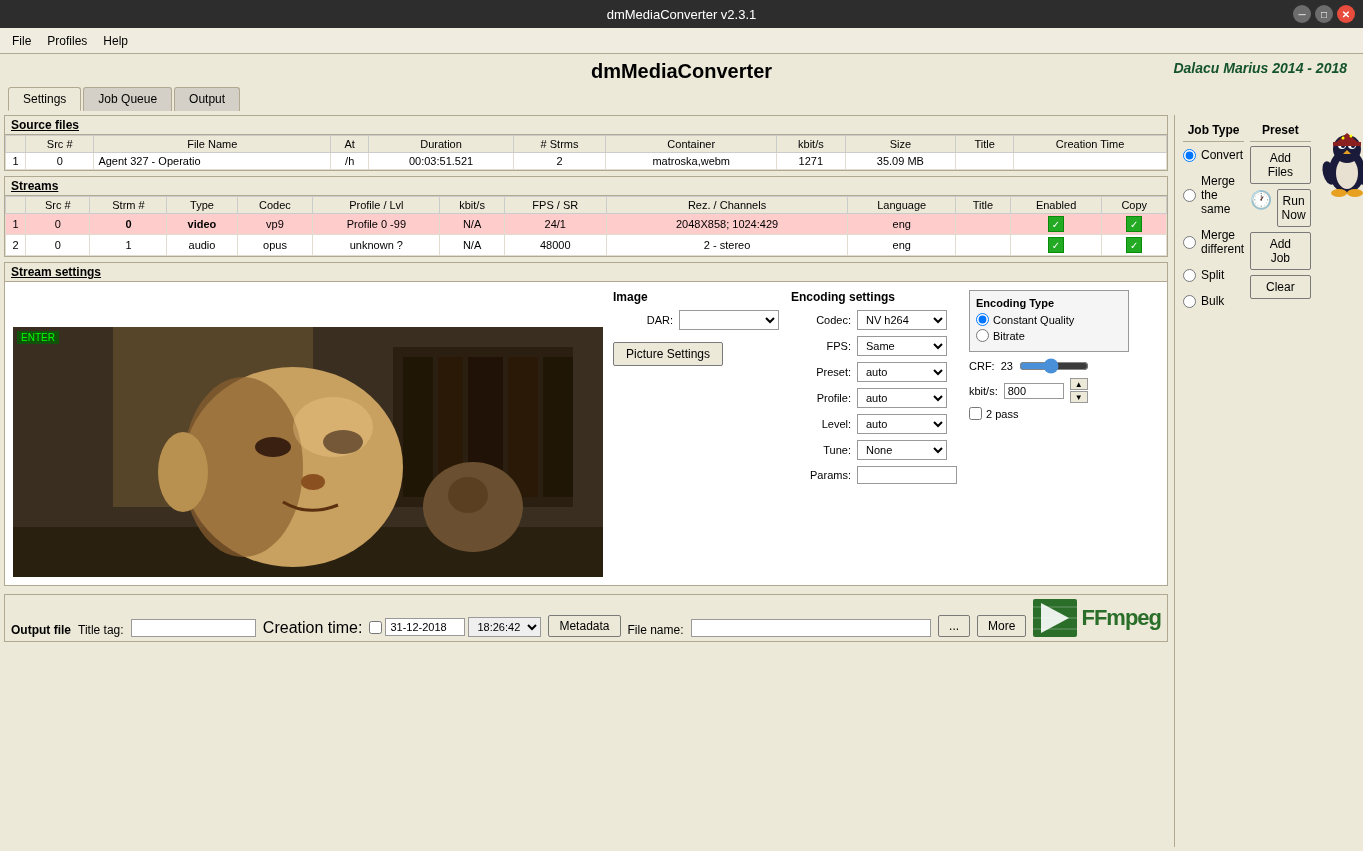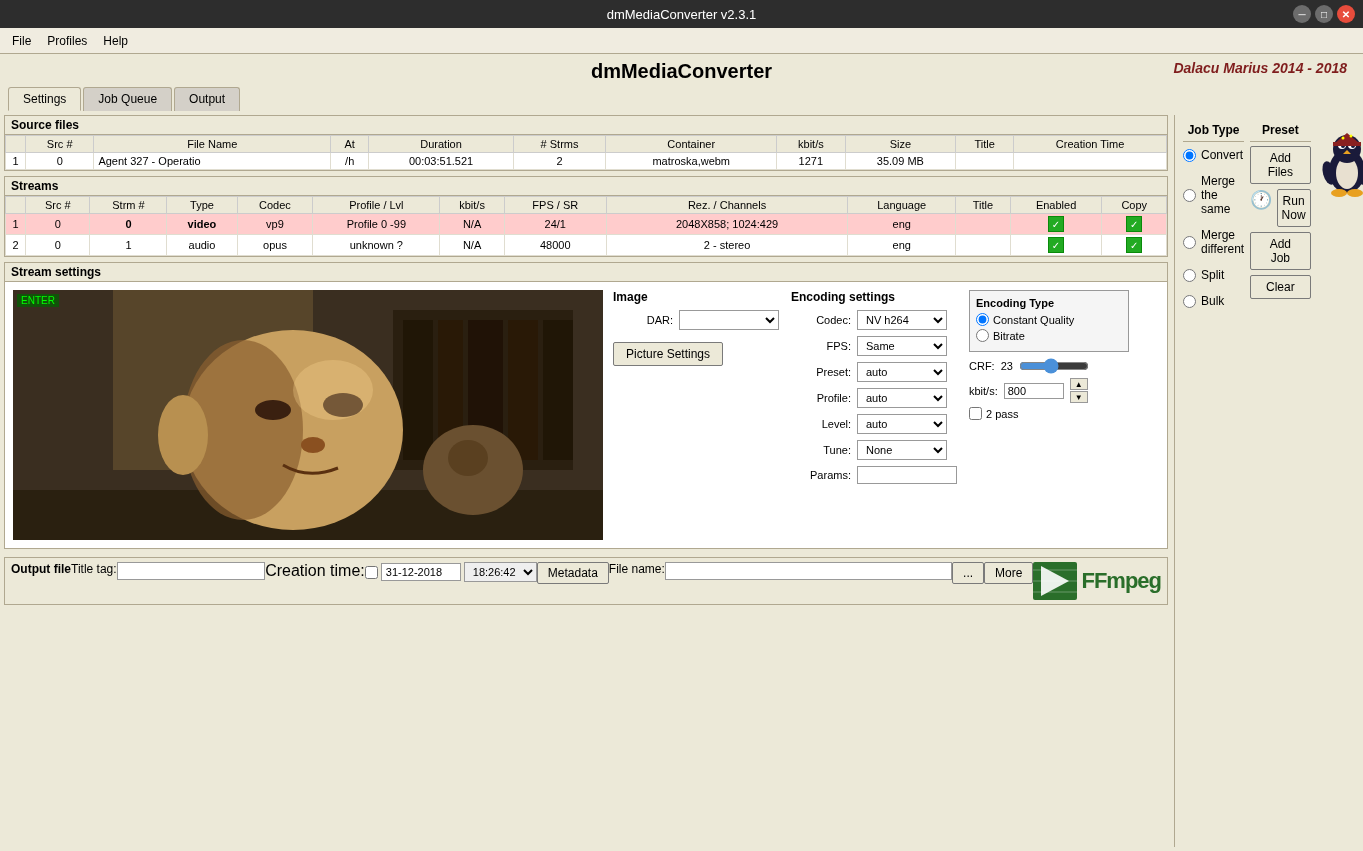--- a/index.html
+++ b/index.html
@@ -16,21 +16,21 @@
     
     #menubar { background: #f0ece0; height: 26px; display: flex; align-items: center; padding: 0 4px; border-bottom: 1px solid #b0a890; }
     .menu-item { padding: 3px 8px; cursor: pointer; font-size: 12px; }
     
     
     #main { background: #ece9d8; height: calc(851px - 54px); display: flex; flex-direction: column; }
     
     
     #app-header { text-align: center; padding: 6px 0 4px; position: relative; }
     #app-title { font-size: 20px; font-weight: bold; color: #000; }
-    #app-credit { position: absolute; right: 16px; top: 6px; color: #7f1d1d; font-style: italic; font-size: 14px; font-weight: bold; }
+    #app-credit { position: absolute; right: 16px; top: 6px; color: #14532d; font-style: italic; font-size: 14px; font-weight: bold; }
     
     
     #tabs { display: flex; padding: 0 8px; }
     .tab { padding: 4px 14px; border: 1px solid #b0a890; border-bottom: none; background: #d4d0c8; cursor: pointer; font-size: 12px; margin-right: 2px; border-radius: 3px 3px 0 0; }
     .tab.active { background: #ece9d8; border-bottom: 1px solid #ece9d8; }
     #right-panel { width: 185px; background: #ece9d8; border-left: 1px solid #b0a890; padding: 8px; display: flex; flex-direction: row; gap: 6px; }
     
     
     .section { border: 1px solid #b0a890; margin-bottom: 6px; background: #fff; }
     
@@ -46,21 +46,21 @@
     .radio-row { display: flex; align-items: center; gap: 5px; }
     .radio-row input[type=radio] { margin: 0; }
     .actions-group { display: flex; flex-direction: column; gap: 5px; align-items: stretch; }
     .action-btn { padding: 4px 8px; background: #ece9d8; border: 1px solid #7a7a7a; cursor: pointer; font-size: 12px; text-align: center; border-radius: 2px; }
     .run-row { display: flex; gap: 4px; }
     .run-btn { flex: 1; padding: 4px; background: #ece9d8; border: 1px solid #7a7a7a; cursor: pointer; font-size: 12px; text-align: center; border-radius: 2px; }
     
     
     #stream-settings { border: 1px solid #b0a890; background: #fff; margin-bottom: 4px; }
     .stream-settings-inner { display: flex; gap: 10px; padding: 8px; }
-    .video-preview { width: 590px; height: 250px; background: #0c4a6e; position: relative; flex-shrink: 0; overflow: hidden; }
+    .video-preview { width: 590px; height: 250px; background: #0c4a6e; position: relative; flex-shrink: 0; overflow: hidden; margin-top: 37px; }
     .video-placeholder { width: 100%; height: 100%; background: linear-gradient(135deg, #2a3a4a 0%, #1a2a3a 40%, #3a2a1a 70%, #4a3a2a 100%); display: flex; align-items: center; justify-content: center; }
     .video-label { position: absolute; top: 4px; left: 4px; background: rgba(0,100,0,0.7); color: #0f0; font-size: 10px; padding: 1px 4px; }
     
     .image-encoding-cols { display: flex; gap: 12px; flex: 1; }
     .image-col { min-width: 160px; }
     .encoding-col { min-width: 160px; }
     .encoding-type-col { min-width: 160px; }
     
     .col-title { font-weight: bold; font-size: 12px; margin-bottom: 6px; }
     .form-row { display: flex; align-items: center; gap: 6px; margin-bottom: 6px; }
@@ -90,32 +90,33 @@
     
     
     .ffmpeg-logo { display: flex; align-items: center; gap: 4px; }
 
     .section-header { 
       background: #ece9d8; 
       padding: 2px 6px; 
       font-weight: bold; 
       font-size: 12px; 
       border-bottom: 1px solid #b0a890;
+      text-decoration: underline;
     }
     
     #source-section { margin-bottom: 5px; }
     #streams-section { margin-bottom: 5px; }
     
     .content-wrapper { display: flex; flex: 1; overflow: hidden; padding: 4px; gap: 6px; }
     .center-panel { flex: 1; display: flex; flex-direction: column; overflow: hidden; }
     
     .streams-table tr.row-video td { background: #ffcccc; }
     .streams-table tr.row-audio td { background: #ffffff; }
     
-    .output-section { border: 1px solid #b0a890; background: #ece9d8; padding: 4px 6px; display: flex; align-items: flex-start; gap: 0; margin-top: 4px; }
+    .output-section { border: 1px solid #b0a890; background: #ece9d8; padding: 4px 6px; display: flex; align-items: flex-end; gap: 7px; margin-top: 4px; }
     .output-section-title { font-weight: bold; white-space: nowrap; }
   </style>
 </head>
 <body>
 
 <div id="titlebar">
   <span>dmMediaConverter v2.3.1</span>
   <div class="win-controls">
     <button class="win-btn win-min">─</button>
     <button class="win-btn win-max">□</button>

